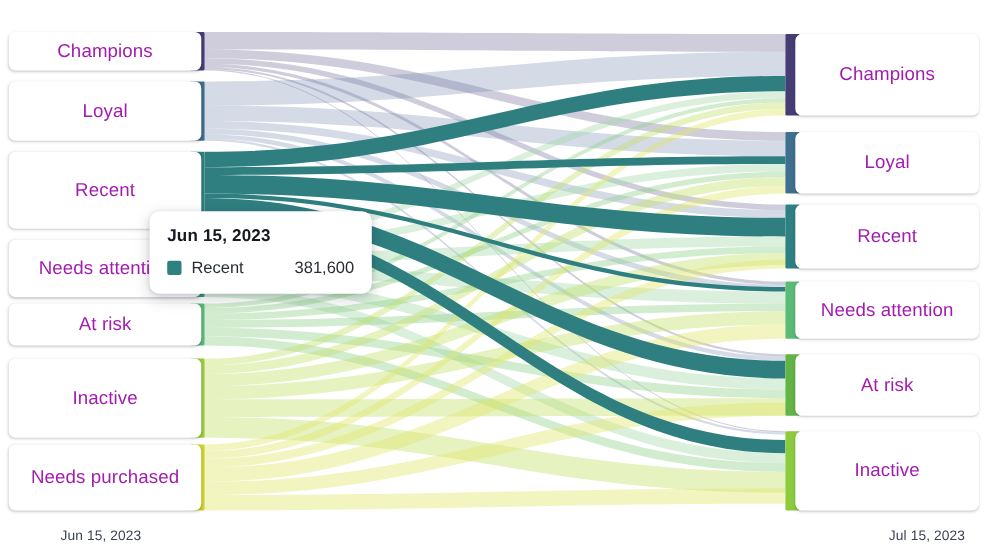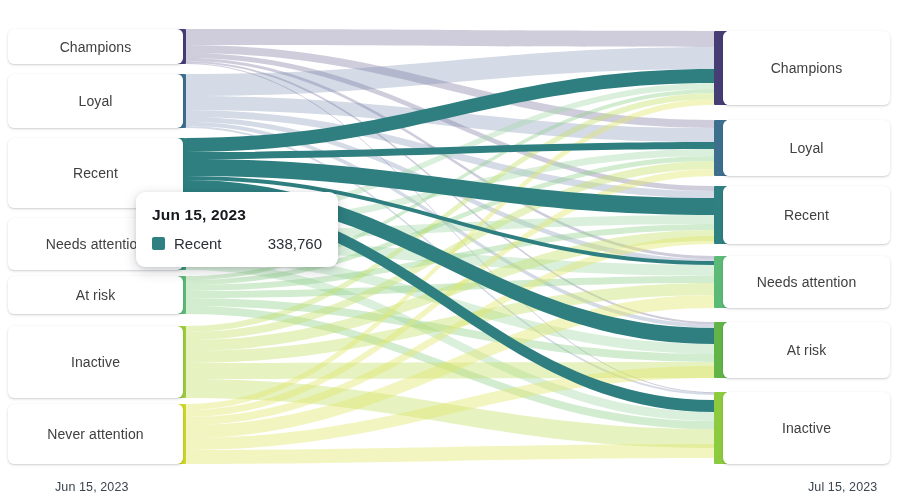--- a/index.html
+++ b/index.html
@@ -35,22 +35,22 @@
     position: absolute;
     background: #ffffff;
     border-radius: 6px;
     box-shadow: 0 1px 3px rgba(16, 24, 40, 0.16), 0 1px 1px rgba(16, 24, 40, 0.06);
     display: flex;
     align-items: center;
     justify-content: center;
     box-sizing: border-box;
   }
   .card-label {
-    font-size: 14px;
-    color: #404040;
+    font-size: 17px;
+    color: #a21caf;
     letter-spacing: 0.1px;
     white-space: nowrap;
     overflow: hidden;
   }
   .card.left {
     left: 8px;
     width: 175px;
   }
   .card.right {
     left: 723px;
@@ -200,21 +200,21 @@
       <div class="card left" style="top: 218px; height: 52px;">
         <span class="card-label">Needs attention</span>
       </div>
       <div class="card left" style="top: 276px; height: 38px;">
         <span class="card-label">At risk</span>
       </div>
       <div class="card left" style="top: 326px; height: 72px;">
         <span class="card-label">Inactive</span>
       </div>
       <div class="card left" style="top: 404px; height: 60px;">
-        <span class="card-label">Never attention</span>
+        <span class="card-label">Needs purchased</span>
       </div>
     </div>
   <div id="cards-right">
       <div class="card right" style="top: 31px; height: 74px;">
         <span class="card-label">Champions</span>
       </div>
       <div class="card right" style="top: 120px; height: 56px;">
         <span class="card-label">Loyal</span>
       </div>
       <div class="card right" style="top: 186px; height: 58px;">
@@ -232,17 +232,17 @@
     </div>
 
   <div class="axis-label left">Jun 15, 2023</div>
   <div class="axis-label right">Jul 15, 2023</div>
 
   <div id="tooltip">
     <div class="tt-title">Jun 15, 2023</div>
     <div class="tt-row">
       <span class="tt-swatch" id="tt-swatch" style="background: rgb(47, 128, 128);"></span>
       <span class="tt-name">Recent</span>
-      <span class="tt-value">338,760</span>
+      <span class="tt-value">381,600</span>
     </div>
   </div>
 
 </div>
 
 </body></html>

